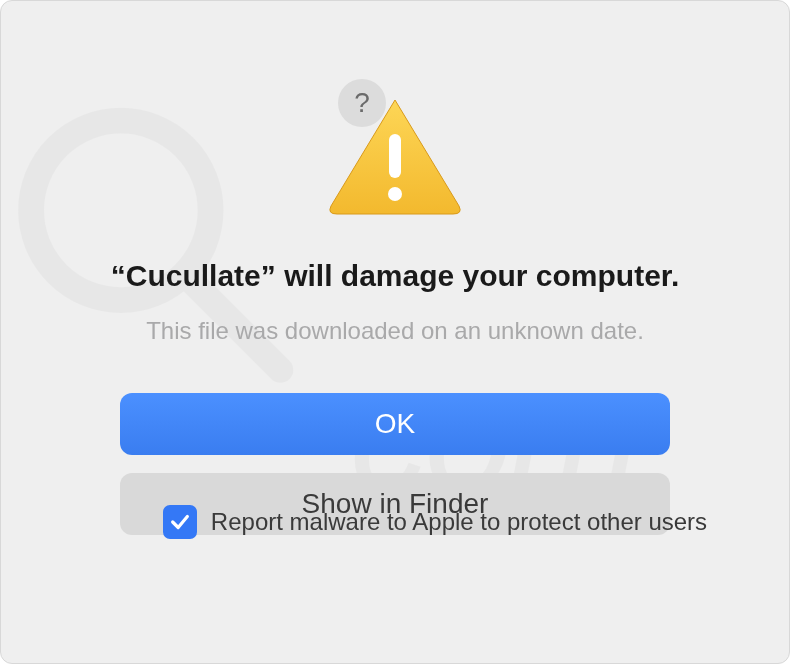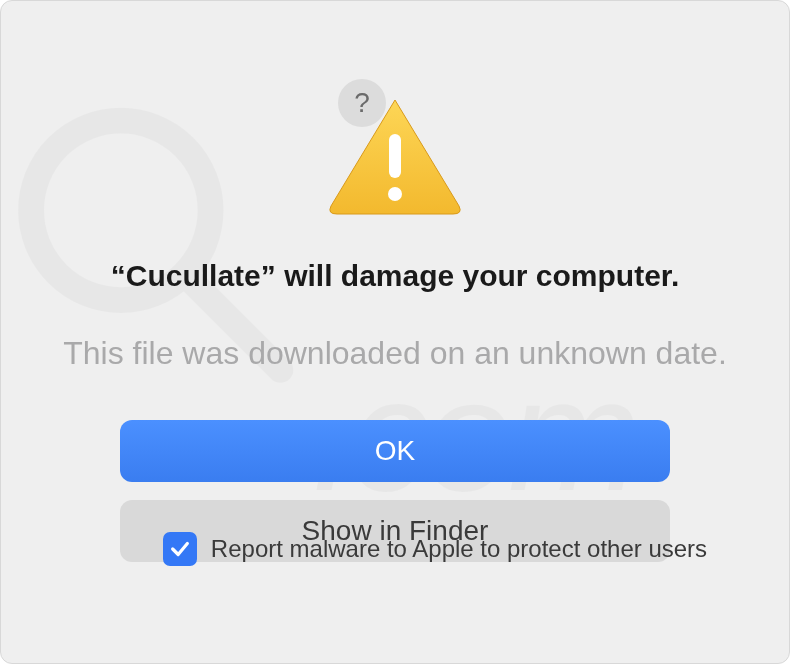--- a/index.html
+++ b/index.html
@@ -48,25 +48,25 @@
       width: 140px;
       height: 125px;
       margin-bottom: 38px;
     }
     .title {
       font-size: 30px;
       font-weight: 700;
       color: #1a1a1a;
       text-align: right;
       line-height: 1.25;
-      margin-bottom: 40px;
+      margin-bottom: 22px;
       padding: 0 40px;
     }
     .subtitle {
-      font-size: 32px;
+      font-size: 24px;
       color: #a9a9aa;
       text-align: center;
       margin-bottom: 48px;
       padding: 0 40px;
     }
     .buttons {
       width: 100%;
       padding: 0 119px;
       display: flex;
       flex-direction: column;

